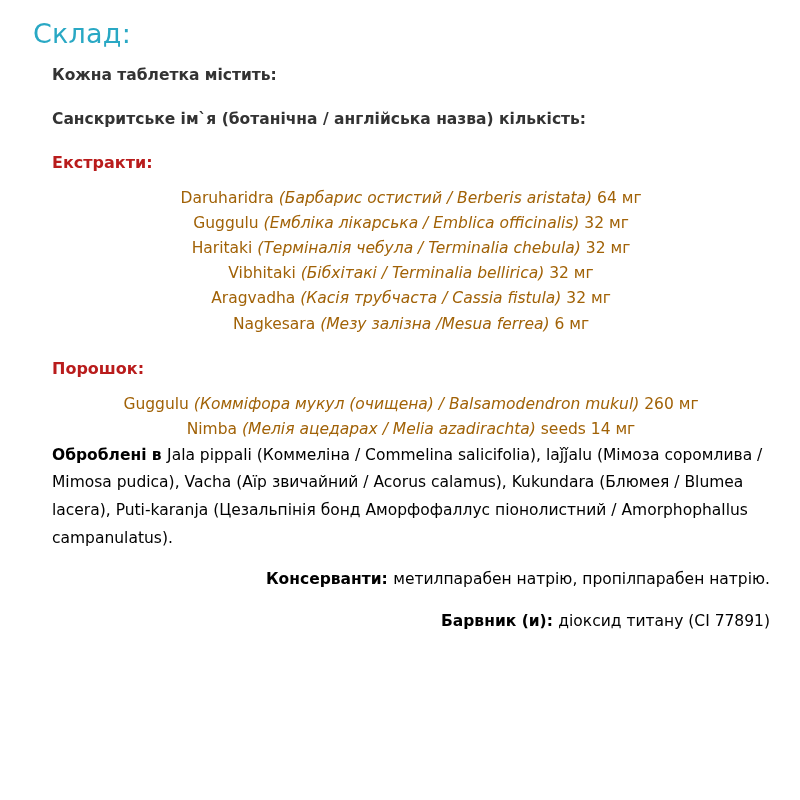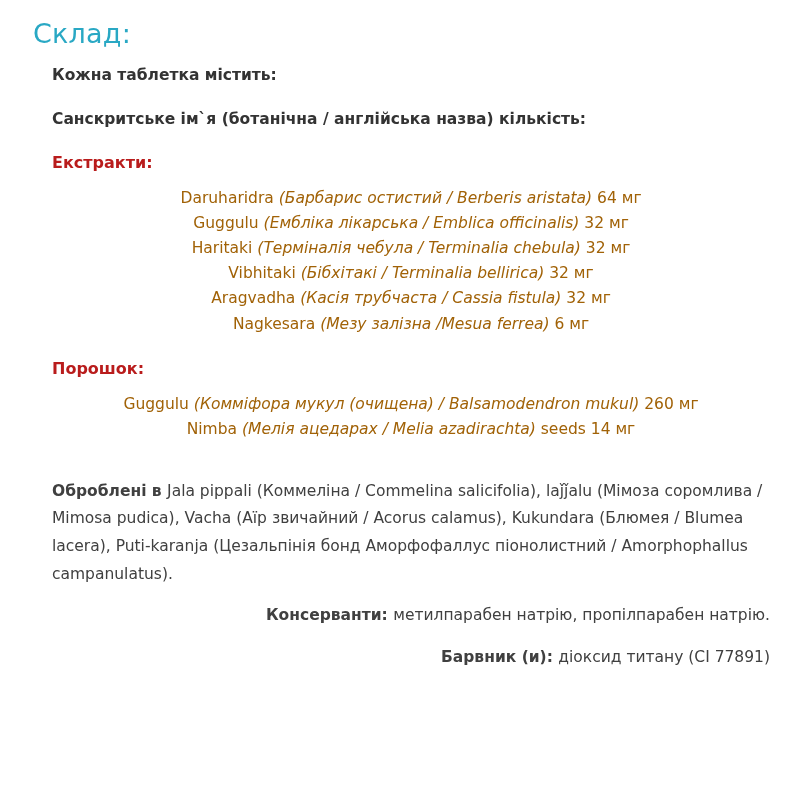--- a/index.html
+++ b/index.html
@@ -43,24 +43,24 @@
     color: #a16207;
     font-size: 15.5px;
     line-height: 1.62;
     margin: 0 0 0 22px;
     white-space: nowrap;
     text-align: center;
   }
   .ing-list { margin-top: 14px; }
   .it { font-style: italic; }
   .para {
-    color: #404040;
+    color: #000000;
     font-size: 15.5px;
     line-height: 1.78;
-    margin: 36px 0 0 22px;
+    margin: 0 0 0 22px;
     max-width: 740px;
   }
   .b { font-weight: bold; }
   .tight { margin-top: 14px; text-align: right; }
 </style>
 </head>
 <body>
 
 <div class="page">
 

